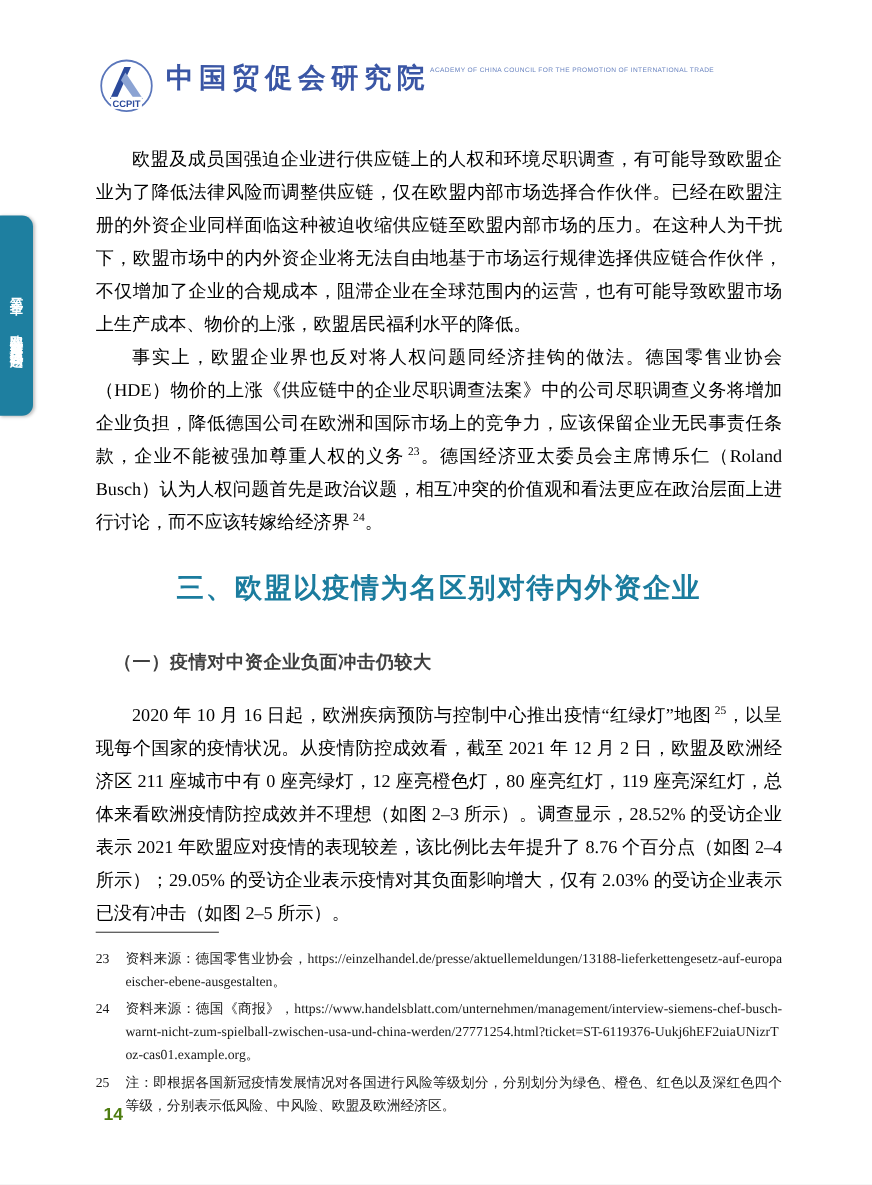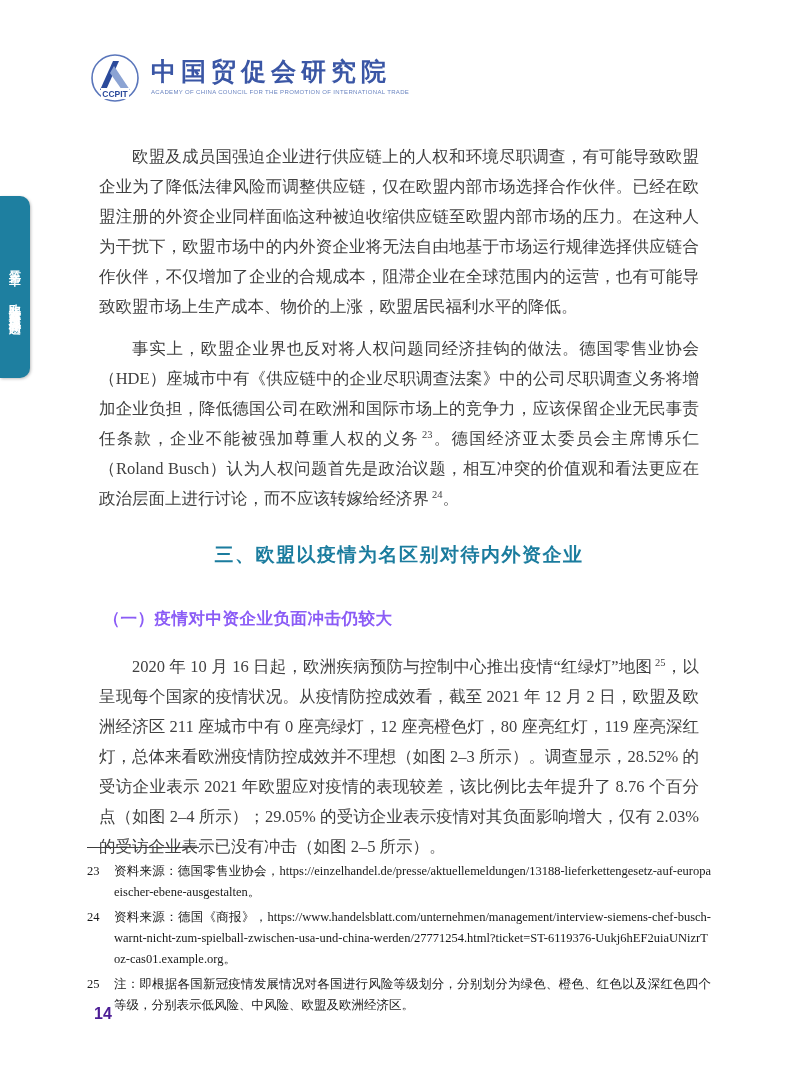--- a/index.html
+++ b/index.html
@@ -5,21 +5,21 @@
   * { box-sizing: border-box; }
   html,body { margin:0; padding:0; background:#e8e8e8; }
   .page {
     position:relative; width:793px; height:1077px; margin:0 auto;
     background:#ffffff; overflow:hidden;
     font-family:"Liberation Serif", serif; color:#111;
   }
 
   
   .logo-row { position:absolute; left:88px; top:52px; display:flex; align-items:flex-start; gap:9px; }
-  .brand { display:flex; flex-direction:column; padding-top:6px; }
+  .brand { display:flex; flex-direction:row; padding-top:6px; }
   .brand-cn {
     font-size:25px; font-weight:bold; color:#3a56a5;
     letter-spacing:5px; font-family:"Liberation Serif", serif; line-height:1.1;
   }
   .brand-en {
     font-size:6px; color:#6a84c0; letter-spacing:0.35px; margin-top:3px;
     font-family:"Liberation Sans", sans-serif; white-space:nowrap;
   }
 
   
@@ -32,52 +32,52 @@
   .vtext {
     writing-mode:vertical-rl; text-orientation:upright;
     color:#ffffff; font-family:"Liberation Sans", sans-serif;
     font-size:12px; font-weight:600; letter-spacing:2px; line-height:1;
   }
   .vtitle { margin-top:13px; }
 
   
   .content { position:absolute; left:87px; top:130px; width:624px; }
   .body-para {
-    margin:12px; font-size:16.5px; line-height:30px;
-    text-align:justify; text-indent:2em; color:#404040;
+    margin:0; font-size:16.5px; line-height:30px;
+    text-align:justify; text-indent:2em; color:#000000;
   }
   .body-para sup {
     font-size:10.5px; line-height:0; vertical-align:super; margin-left:3px;
   }
   .section-heading {
     margin:28px 0 0 0; text-align:center; text-indent:0;
     color:#1b7c9e; font-family:"Liberation Sans", sans-serif;
-    font-size:19px; font-weight:bold; letter-spacing:1.5px;
+    font-size:25px; font-weight:bold; letter-spacing:1.5px;
   }
   .subsection-heading {
     margin:40px 0 0 0; text-indent:1em;
     font-family:"Liberation Sans", sans-serif;
-    font-size:16.5px; font-weight:bold; color:#8b5cf6; letter-spacing:0.5px;
+    font-size:16.5px; font-weight:bold; color:#404040; letter-spacing:0.5px;
   }
   .after-sub { margin-top:22px; }
 
   
   .footnotes {
     position:absolute; left:87px; top:847px; width:624px;
     font-size:12.5px; line-height:21px; color:#181818;
   }
   .fn-divider { width:112px; border-top:1.5px solid #3d3d3d; margin-bottom:13px; }
   .fn-row { display:flex; margin-bottom:4px; }
   .fn-num { flex:0 0 27px; }
   .fn-text { flex:1; text-align:justify; word-break:break-all; }
 
   
   .page-number {
     position:absolute; left:94px; top:1005px;
-    color:#4c1d95; font-family:"Liberation Sans", sans-serif;
+    color:#4d7c0f; font-family:"Liberation Sans", sans-serif;
     font-size:16px; font-weight:bold;
   }
 </style>
 </head>
 <body>
 
 <div class="page">
 
   <header class="logo-row">
     <svg width="54" height="54" viewBox="0 0 54 54" aria-hidden="true">
@@ -97,21 +97,21 @@
     <div class="vtext">
       <span>第二章</span>
       <span class="vtitle">欧盟营商环境总体问题</span>
     </div>
   </aside>
 
   <main class="content">
 
     <p class="body-para">欧盟及成员国强迫企业进行供应链上的人权和环境尽职调查，有可能导致欧盟企业为了降低法律风险而调整供应链，仅在欧盟内部市场选择合作伙伴。已经在欧盟注册的外资企业同样面临这种被迫收缩供应链至欧盟内部市场的压力。在这种人为干扰下，欧盟市场中的内外资企业将无法自由地基于市场运行规律选择供应链合作伙伴，不仅增加了企业的合规成本，阻滞企业在全球范围内的运营，也有可能导致欧盟市场上生产成本、物价的上涨，欧盟居民福利水平的降低。</p>
 
-    <p class="body-para"><span>事实上，欧盟企业界也反对将人权问题同经济挂钩的做法。德国零售业协会（HDE）座城市中有《供应链中的企业尽职调查法案》中的公司尽职调查义务将增加企业负担，降低德国公司在欧洲和国际市场上的竞争力，应该保留企业无民事责任条款，企业不能被强加尊重人权的义务</span><sup>23</sup><span>。德国经济亚太委员会主席博乐仁（Roland Busch）认为人权问题首先是政治议题，相互冲突的价值观和看法更应在政治层面上进行讨论，而不应该转嫁给经济界</span><sup>24</sup><span>。</span></p>
+    <p class="body-para"><span>事实上，欧盟企业界也反对将人权问题同经济挂钩的做法。德国零售业协会（HDE）物价的上涨《供应链中的企业尽职调查法案》中的公司尽职调查义务将增加企业负担，降低德国公司在欧洲和国际市场上的竞争力，应该保留企业无民事责任条款，企业不能被强加尊重人权的义务</span><sup>23</sup><span>。德国经济亚太委员会主席博乐仁（Roland Busch）认为人权问题首先是政治议题，相互冲突的价值观和看法更应在政治层面上进行讨论，而不应该转嫁给经济界</span><sup>24</sup><span>。</span></p>
 
     <h1 class="section-heading">三、欧盟以疫情为名区别对待内外资企业</h1>
 
     <h2 class="subsection-heading">（一）疫情对中资企业负面冲击仍较大</h2>
 
     <p class="body-para after-sub"><span>2020 年 10 月 16 日起，欧洲疾病预防与控制中心推出疫情“红绿灯”地图</span><sup>25</sup><span>，以呈现每个国家的疫情状况。从疫情防控成效看，截至 2021 年 12 月 2 日，欧盟及欧洲经济区 211 座城市中有 0 座亮绿灯，12 座亮橙色灯，80 座亮红灯，119 座亮深红灯，总体来看欧洲疫情防控成效并不理想（如图 2–3 所示）。调查显示，28.52% 的受访企业表示 2021 年欧盟应对疫情的表现较差，该比例比去年提升了 8.76 个百分点（如图 2–4 所示）；29.05% 的受访企业表示疫情对其负面影响增大，仅有 2.03% 的受访企业表示已没有冲击（如图 2–5 所示）。</span></p>
 
   </main>
 
   <footer class="footnotes">

